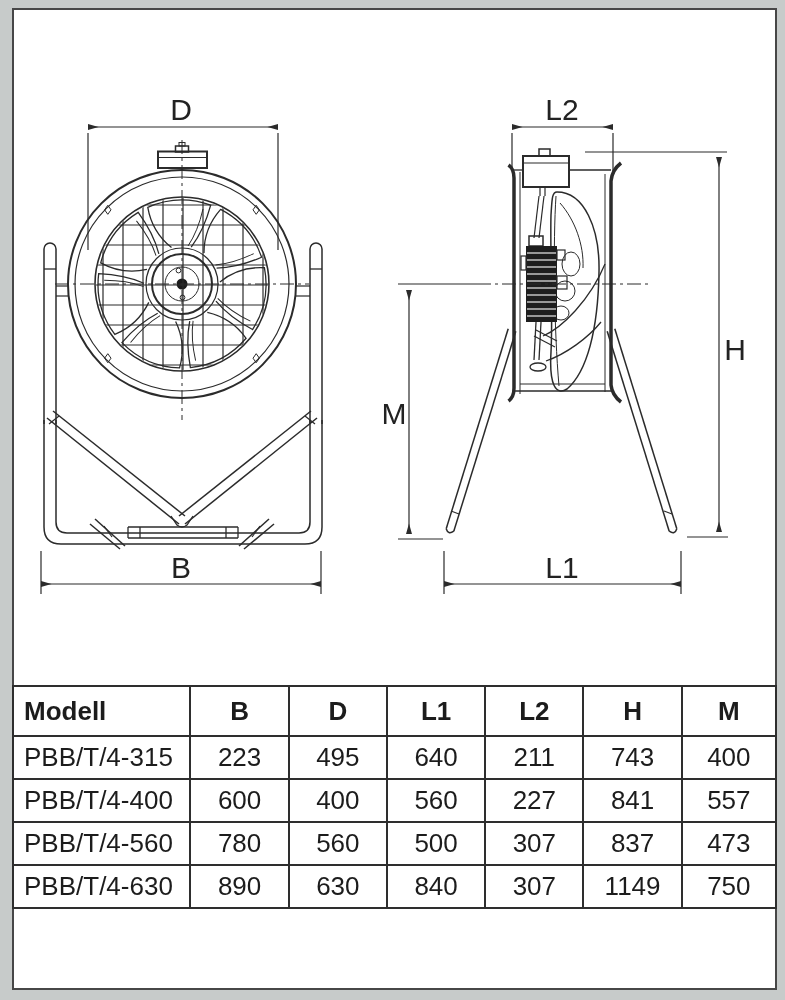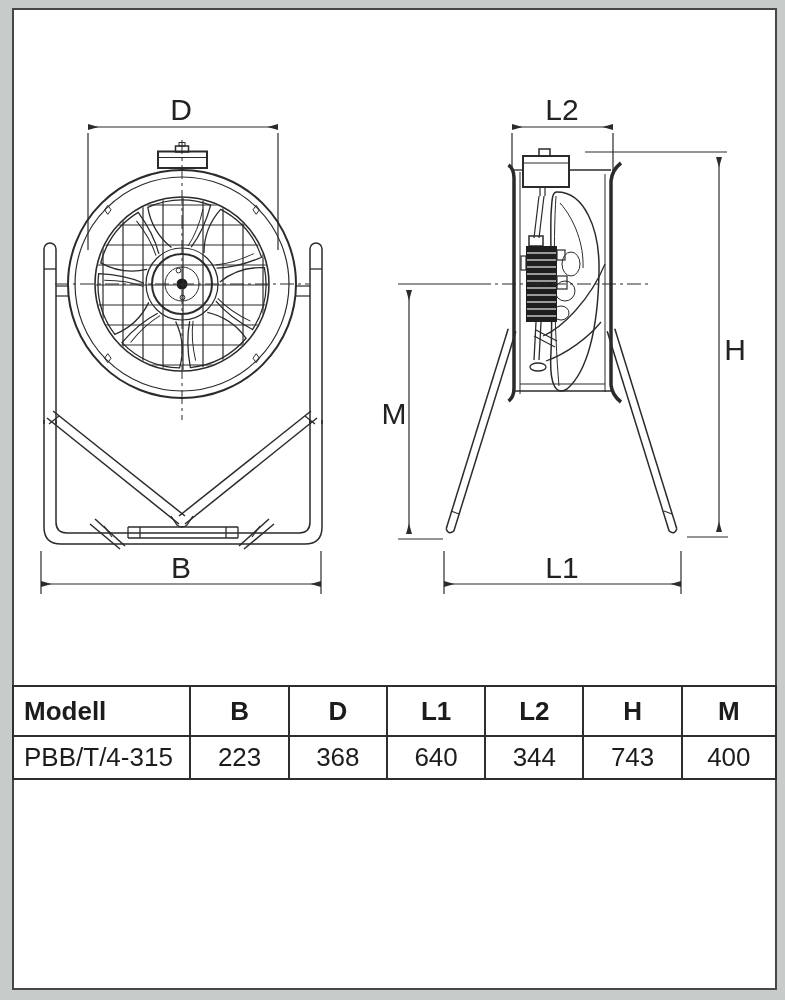--- a/index.html
+++ b/index.html
@@ -284,20 +284,47 @@
     <th>B</th>
     <th>D</th>
     <th>L1</th>
     <th>L2</th>
     <th>H</th>
     <th>M</th>
   </tr>
   <tr>
     <td class="modell">PBB/T/4-315</td>
     <td>223</td>
-    <td>368</td>
+    <td>495</td>
     <td>640</td>
-    <td>344</td>
+    <td>211</td>
     <td>743</td>
     <td>400</td>
   </tr>
+  <tr>
+    <td class="modell">PBB/T/4-400</td>
+    <td>600</td>
+    <td>400</td>
+    <td>560</td>
+    <td>227</td>
+    <td>841</td>
+    <td>557</td>
+  </tr>
+  <tr>
+    <td class="modell">PBB/T/4-560</td>
+    <td>780</td>
+    <td>560</td>
+    <td>500</td>
+    <td>307</td>
+    <td>837</td>
+    <td>473</td>
+  </tr>
+  <tr>
+    <td class="modell">PBB/T/4-630</td>
+    <td>890</td>
+    <td>630</td>
+    <td>840</td>
+    <td>307</td>
+    <td>1149</td>
+    <td>750</td>
+  </tr>
 </tbody>
   </table>
 
 </body></html>

